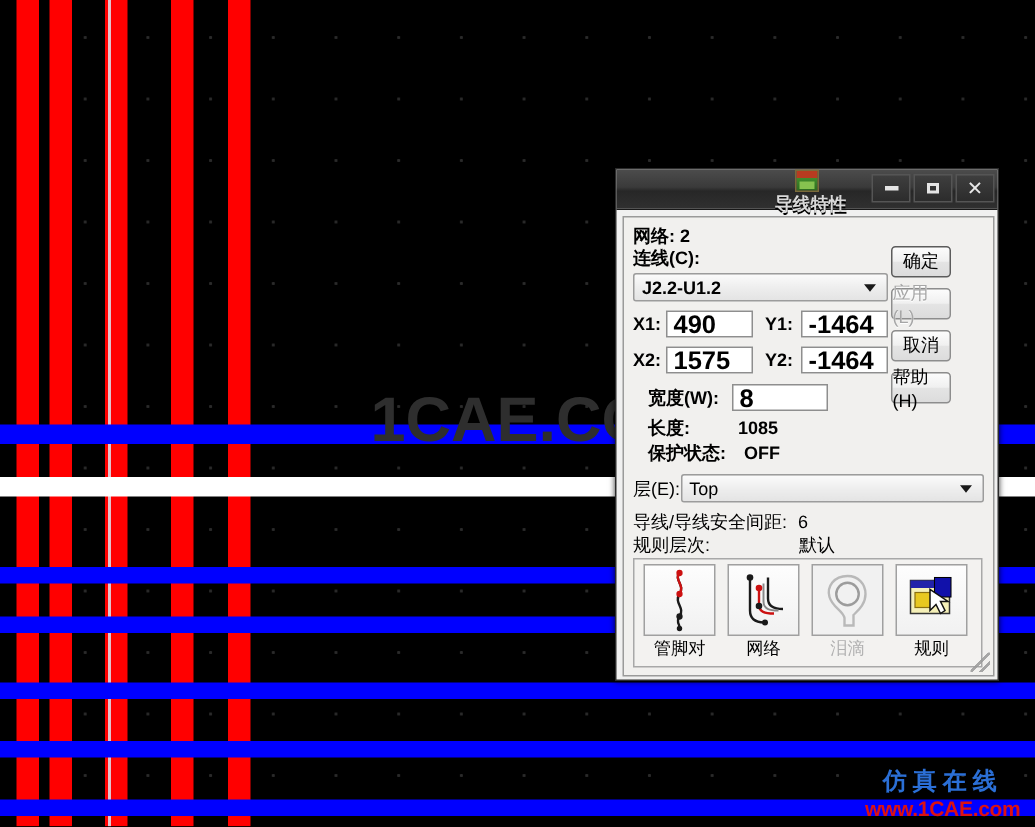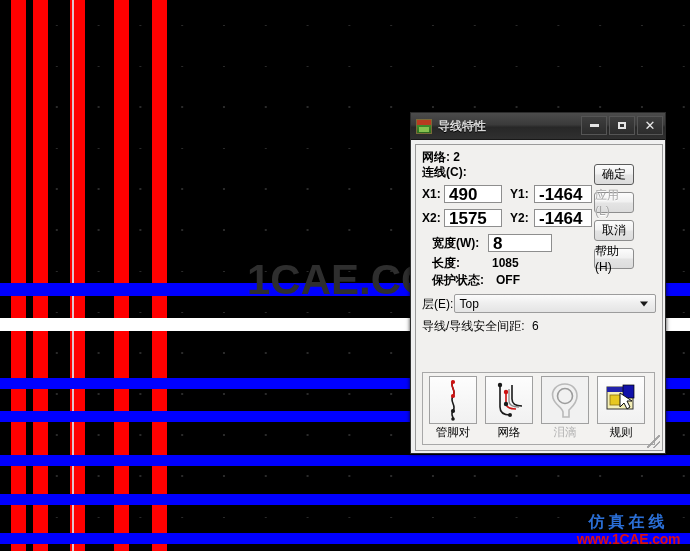--- a/index.html
+++ b/index.html
@@ -96,20 +96,21 @@
   }
   .titlebar {
     height: 27px;
     background: linear-gradient(to bottom, #4c4c4c 0%, #3a3a3a 45%, #272727 55%, #303030 100%);
     border-bottom: 1px solid #181818;
     display: flex;
     align-items: center;
     padding-left: 5px;
     box-sizing: border-box;
     position: relative;
+    flex-direction: column;
   }
   .app-icon {
     width: 16px; height: 15px;
     border: 1px solid #7a6a3a;
     box-sizing: border-box;
     background: linear-gradient(to bottom, #b83b20 0%, #b83b20 38%, #3f8b2c 38%, #2e6b20 100%);
     position: relative;
     flex: none;
     margin-right: 6px;
   }
@@ -329,20 +330,24 @@
       <div class="btn default">确定</div>
       <div class="btn disabled">应用(L)</div>
       <div class="btn">取消</div>
       <div class="btn">帮助(H)</div>
     </div>
 
     <div class="left-col">
       <div class="lbl">网络: 2</div>
       <div class="lbl" style="margin-top:1px;">连线(C):</div>
 
+      <div class="combo" style="margin-top:3px;">
+        <span>J2.2-U1.2</span>
+        <span class="arrow"></span>
+      </div>
 
       <div class="row" style="margin-top:6px;">
         <span class="lbl" style="width:22px;">X1:</span>
         <span class="txtin in-xy">490</span>
         <span class="lbl" style="width:24px;padding-left:8px;">Y1:</span>
         <span class="txtin in-xy">-1464</span>
       </div>
 
       <div class="row" style="margin-top:6px;">
         <span class="lbl" style="width:22px;">X2:</span>
@@ -373,20 +378,24 @@
       <span class="lbl" style="width:34px;">层(E):</span>
       <span class="combo wide">
         <span>Top</span>
         <span class="arrow"></span>
       </span>
     </div>
 
     <div class="info-line" style="margin-top:6px;">
       <span>导线/导线安全间距:</span>
       <span style="padding-left:4px;">6</span>
+    </div>
+    <div class="info-line">
+      <span>规则层次:</span>
+      <span style="padding-left:56px;">默认</span>
     </div>
 
     <div class="iconpanel">
 
       <div class="iconbtn">
         <div class="box">
           <svg width="46" height="46" viewBox="0 0 46 46">
             <path d="M23 4 C19 10, 27 13, 23 19 C19 25, 27 28, 23 34 C20 38, 24 40, 23 42" stroke="#1a1a1a" stroke-width="1.6" fill="none"></path>
             <path d="M23 4 C19 10, 27 13, 23 19" stroke="#cc1111" stroke-width="1.6" fill="none"></path>
             <circle cx="23" cy="5" r="2.1" fill="#cc1111"></circle>

